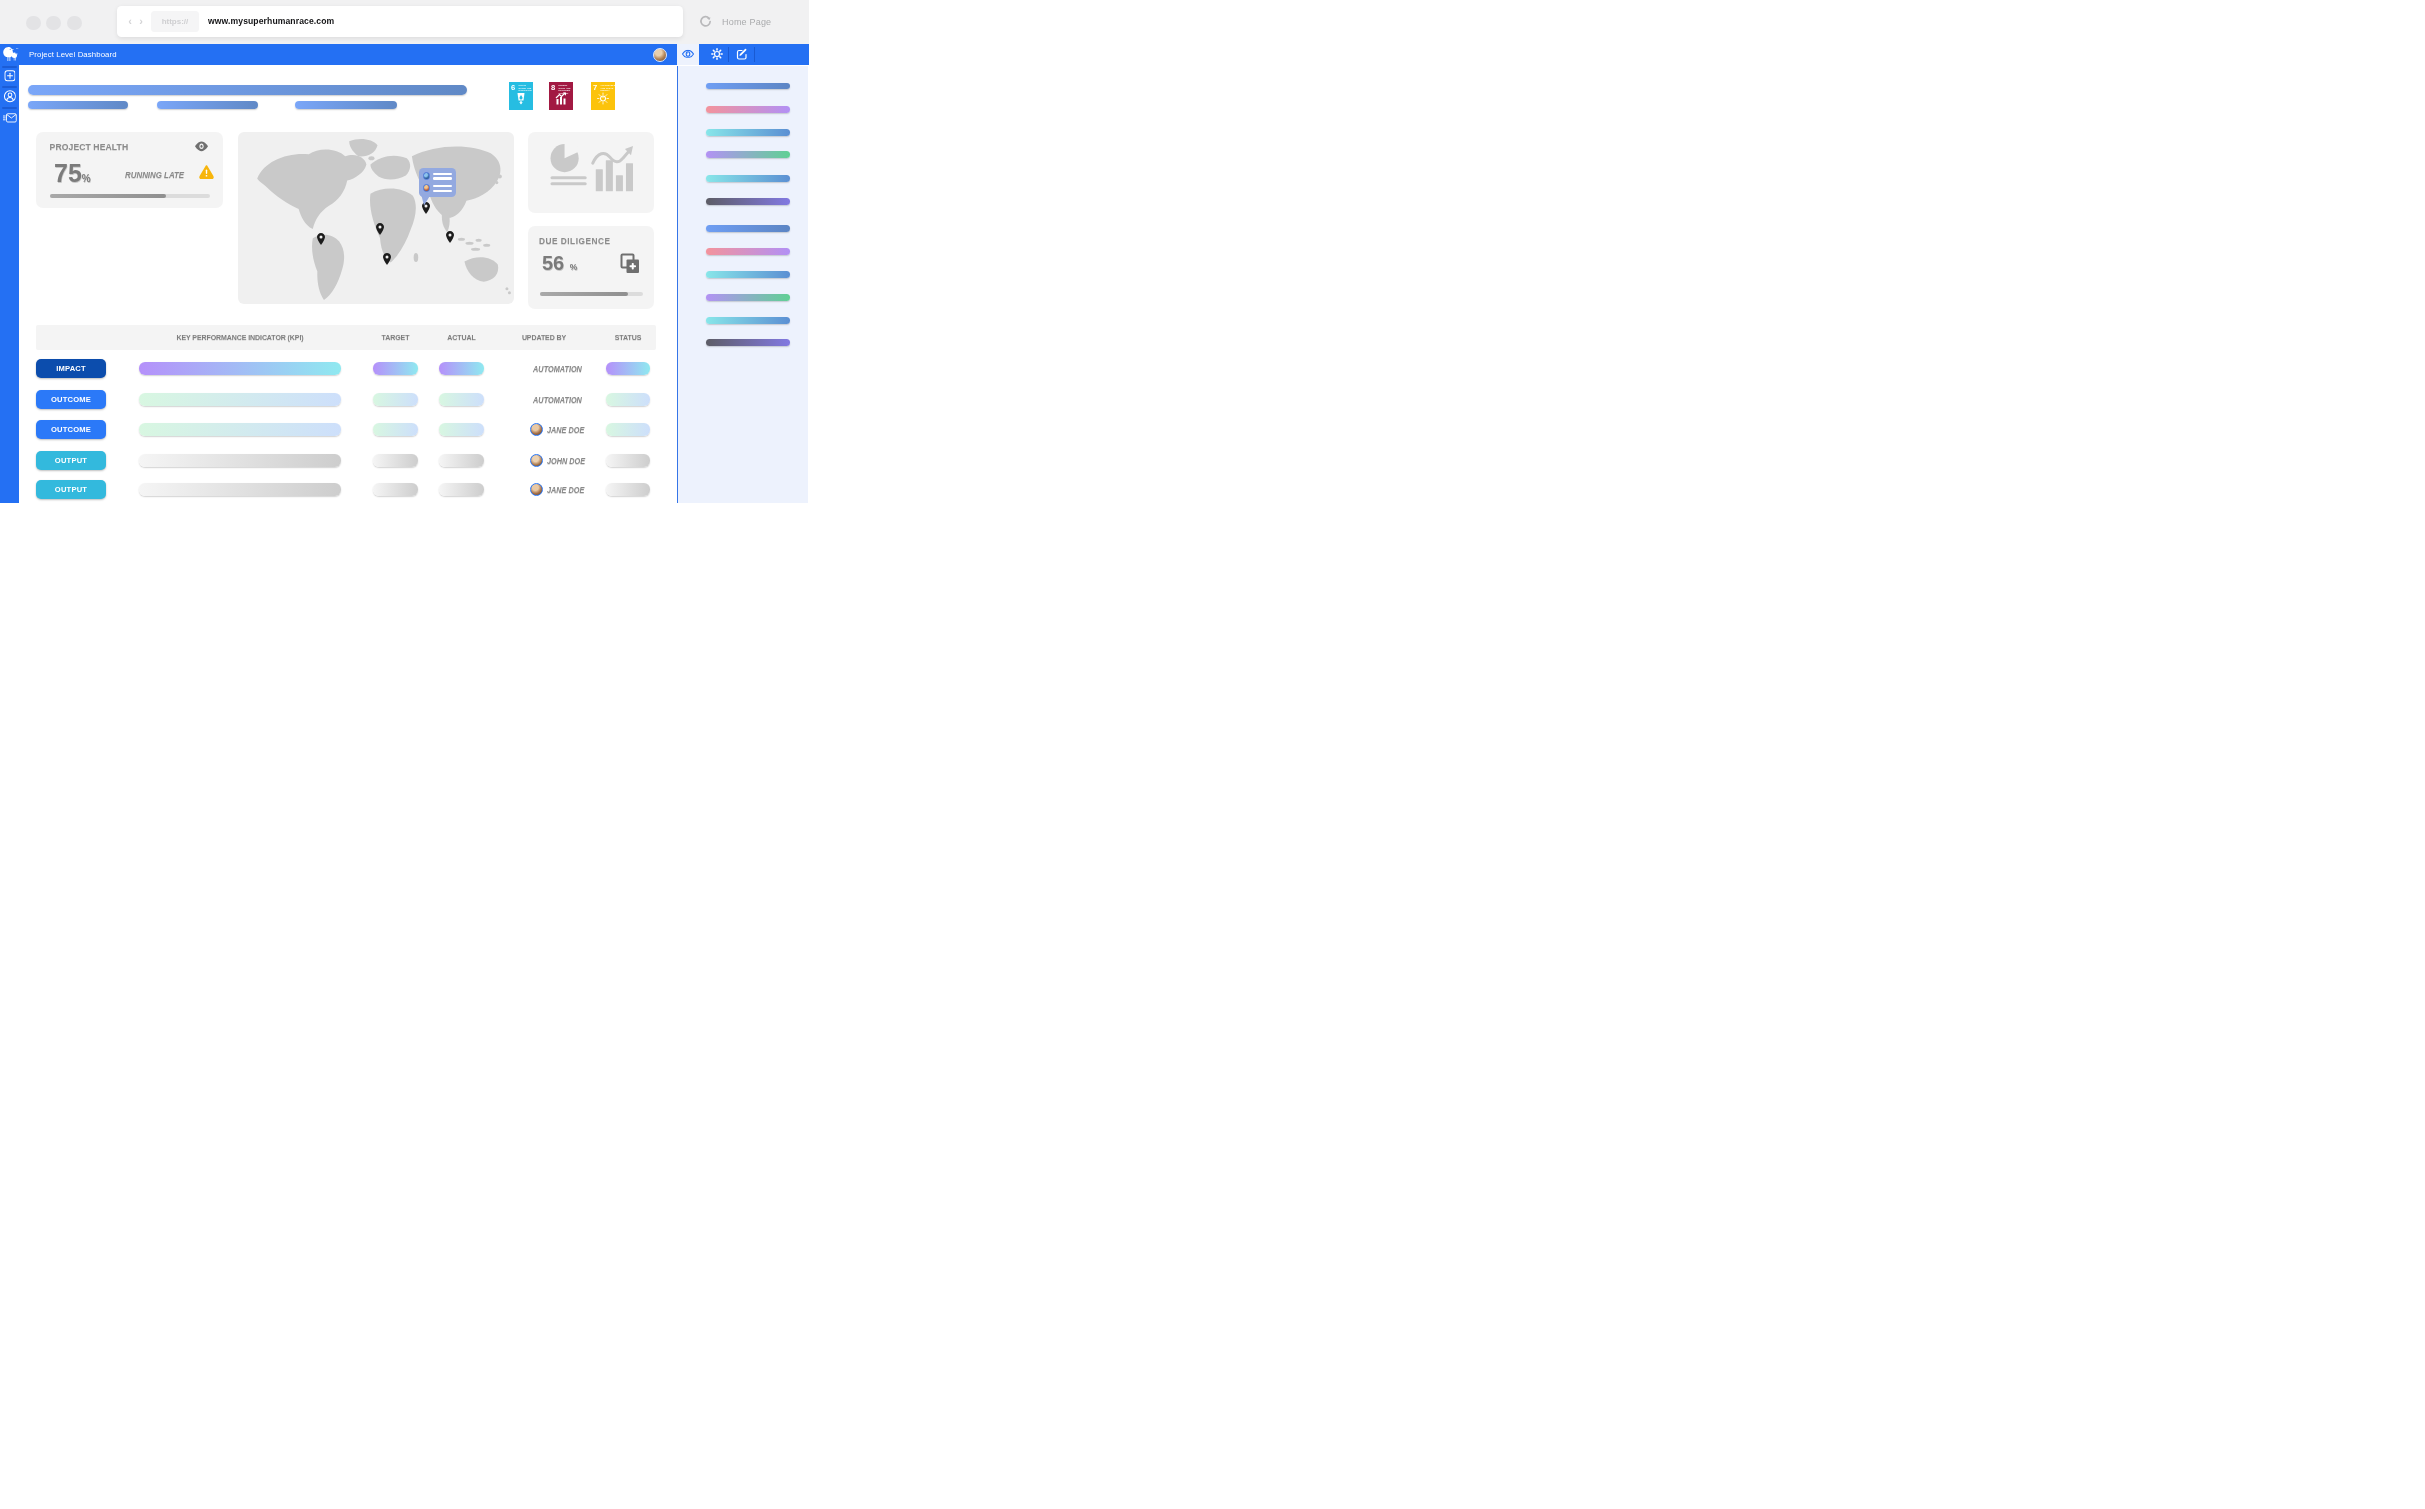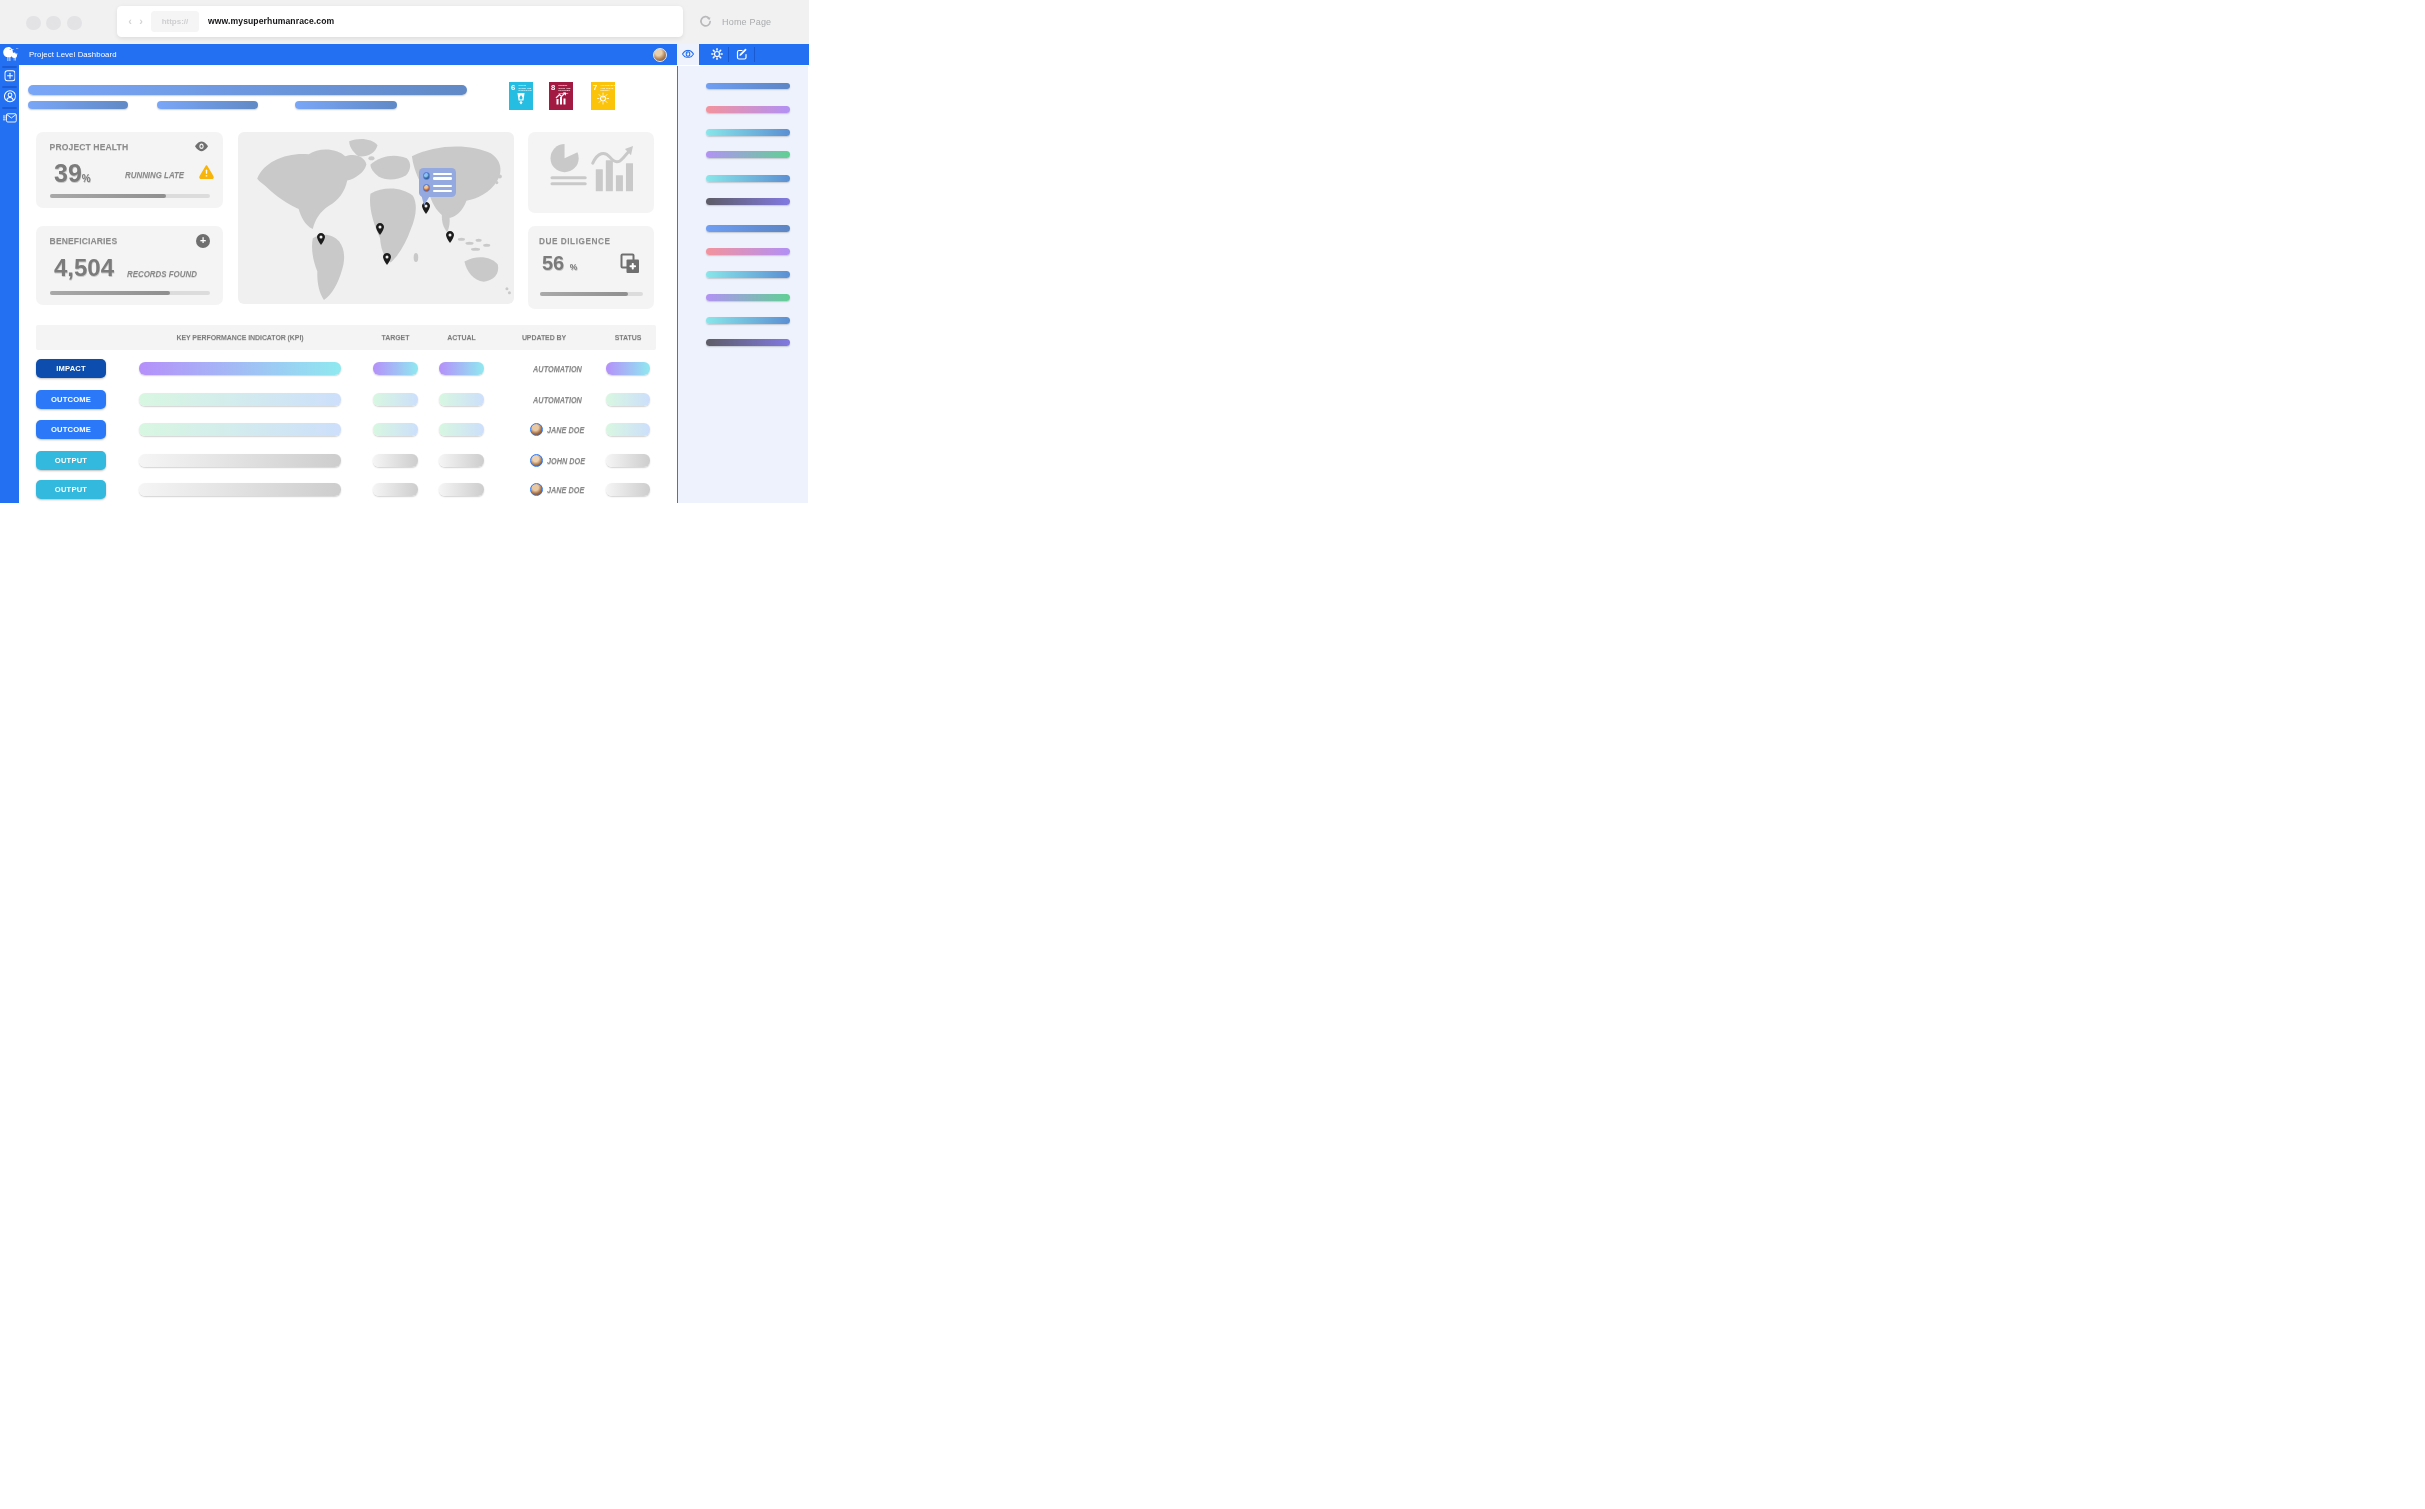--- a/index.html
+++ b/index.html
@@ -264,43 +264,34 @@
 
     <div class="card" style="left:17px; top:66px; width:187px; height:76px;">
       <span class="card-title">PROJECT HEALTH</span>
       <span style="position:absolute; left:158px; top:9px;">
         <svg width="15" height="10.6" viewBox="0 0 30 21">
             <path d="M15 .8 C7.5 .8 2 10.5 2 10.5 s5.5 9.7 13 9.7 13-9.7 13-9.7 S22.5 .8 15 .8 Z" fill="#6f6f6f"></path>
             <ellipse cx="15" cy="10.5" rx="4.2" ry="5.6" fill="#f4f4f4"></ellipse>
             <ellipse cx="15" cy="10.5" rx="2" ry="3" fill="#6f6f6f"></ellipse>
           </svg>
       </span>
-      <span class="big-num" style="left:18px; top:27px; font-size:25px;"><span>39</span><span class="big-unit">%</span></span>
+      <span class="big-num" style="left:18px; top:27px; font-size:25px;"><span>75</span><span class="big-unit">%</span></span>
       <span class="italic-note" style="left:89px; top:38px;">RUNNING LATE</span>
       <span style="position:absolute; left:163px; top:33px;">
         <svg width="15" height="14" viewBox="0 0 30 28">
             <path d="M15 2 L27.5 23 a2.6 2.6 0 0 1 -2.3 4 H4.8 a2.6 2.6 0 0 1 -2.3 -4 Z" fill="#f7b50c" stroke="#f7b50c" stroke-width="3" stroke-linejoin="round"></path>
             <rect x="13.6" y="9" width="2.8" height="9" rx="1.4" fill="#fff"></rect>
             <circle cx="15" cy="21.5" r="1.7" fill="#fff"></circle>
           </svg>
       </span>
       <div class="progress-track" style="left:13.6px; top:62px; width:160px;">
           <div class="progress-fill" style="width: 73%;"></div>
         </div>
     </div>
 
-    <div class="card" style="left:17px; top:160px; width:187px; height:79px;">
-      <span class="card-title">BENEFICIARIES</span>
-      <div class="round-btn" style="left:160px; top:8px;">+</div>
-      <span class="big-num" style="left:18px; top:28px; font-size:24px;">4,504</span>
-      <span class="italic-note" style="left:91px; top:43px;">RECORDS FOUND</span>
-      <div class="progress-track" style="left:13.6px; top:65px; width:160px;">
-          <div class="progress-fill" style="width: 75%;"></div>
-        </div>
-    </div>
 
     <div class="map-card" style="left:219px; top:66px;">
       <svg width="276" height="172" viewBox="0 0 546 340">
         <g fill="#c9c9c9">
           <path d="M38,92 C52,58 96,40 140,44 C160,30 196,32 212,48 C232,40 252,50 254,64 C250,80 232,92 216,96 C212,118 198,136 180,146 C162,158 152,174 148,192 C132,184 124,166 120,152 C98,142 74,126 58,110 C46,100 40,96 38,92 Z"></path>
           <path d="M220,18 C242,10 266,14 276,26 C272,42 256,50 238,48 C226,38 220,28 220,18 Z"></path>
           <path d="M148,210 C166,198 188,202 200,216 C212,232 212,252 206,272 C198,300 186,322 170,332 C160,318 156,296 157,276 C148,254 144,230 148,210 Z"></path>
           <path d="M262,64 C282,46 312,42 334,52 C344,62 342,76 332,86 C314,96 292,96 278,88 C268,80 262,72 262,64 Z"></path>
           <ellipse cx="264" cy="52" rx="6" ry="4"></ellipse>
           <path d="M262,122 C290,106 326,110 346,126 C356,144 352,168 342,192 C332,220 318,244 302,258 C288,248 282,228 281,210 C268,182 258,150 262,122 Z"></path>

